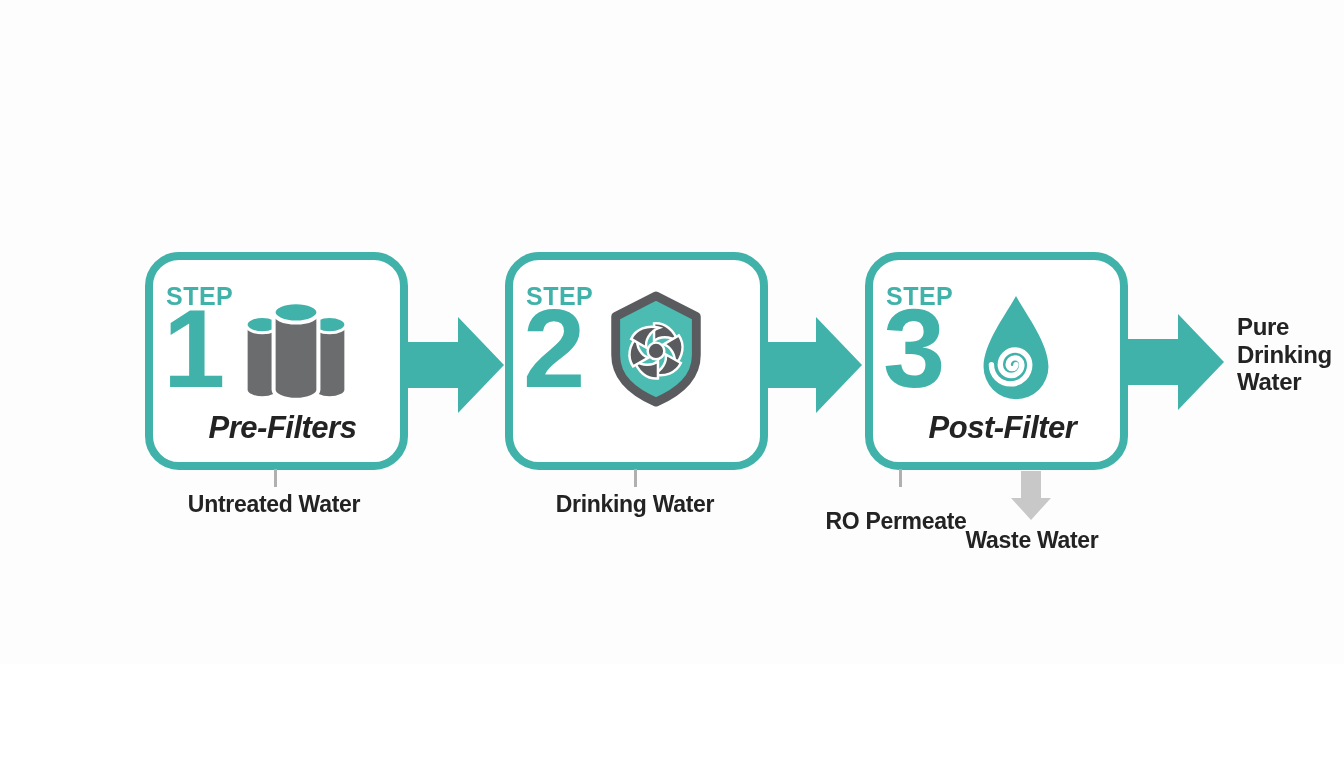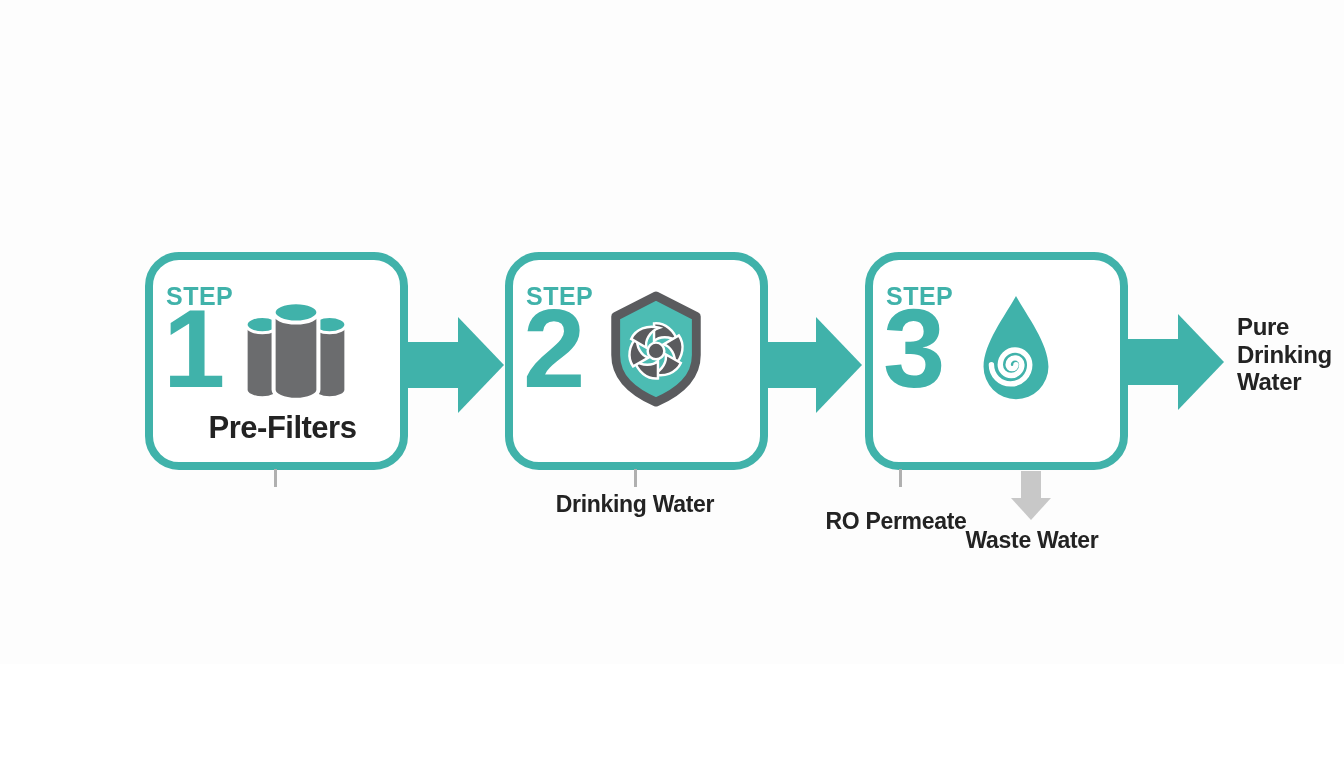--- a/index.html
+++ b/index.html
@@ -54,20 +54,21 @@
     width:112px; height:118px;
   }
   .step-title {
     position:absolute; left:0; right:0; bottom:16px;
     padding-left:12px;
     text-align:center;
     color:var(--dark-text);
     font-size:31px; font-weight:bold;
     letter-spacing:-0.5px;
     white-space:nowrap;
+    font-style:italic;
   }
 
   
   .h-arrow {
     position:absolute; top:317px;
     display:flex; align-items:center;
     height:96px;
   }
   .h-arrow .shaft { width:52px; height:46px; background:var(--accent); }
   .h-arrow .head  {
@@ -182,35 +183,37 @@
       <div class="head"></div>
   </div>
 
   <div class="step-box b3">
     <div class="step-word">STEP</div>
     <div class="step-num">3</div>
     <svg class="step-icon" viewBox="0 0 110 120">
       <path class="fill-accent" d="M55,6 C44,26 22,54 22,78 A33,33 0 0 0 88,78 C88,54 66,26 55,6 Z"></path>
       <path d="M55,76 a4,4 0 0 1 -8,0 a7,7 0 0 1 14,0 a11,11 0 0 1 -22,0 a15,15 0 0 1 30,0 a19.5,19.5 0 0 1 -39,0" fill="none" stroke="#fff" stroke-width="5.5" stroke-linecap="round"></path>
     </svg>
+    <div class="step-title">Post-Filter</div>
   </div>
 
   <div class="h-arrow a3">
     <div class="shaft"></div>
       <div class="head"></div>
   </div>
 
   <div class="tick t1"></div>
   <div class="tick t2"></div>
   <div class="tick t3"></div>
 
   <div class="down-arrow">
     <div class="shaft"></div>
       <div class="head"></div>
   </div>
 
+  <div class="flow-label untreated">Untreated Water</div>
   <div class="flow-label filtered">Drinking Water</div>
   <div class="flow-label permeate">RO Permeate</div>
   <div class="flow-label waste">Waste Water</div>
 
   <div class="final-label">Pure Drinking Water</div>
 
 </div>
 
 </body></html>

